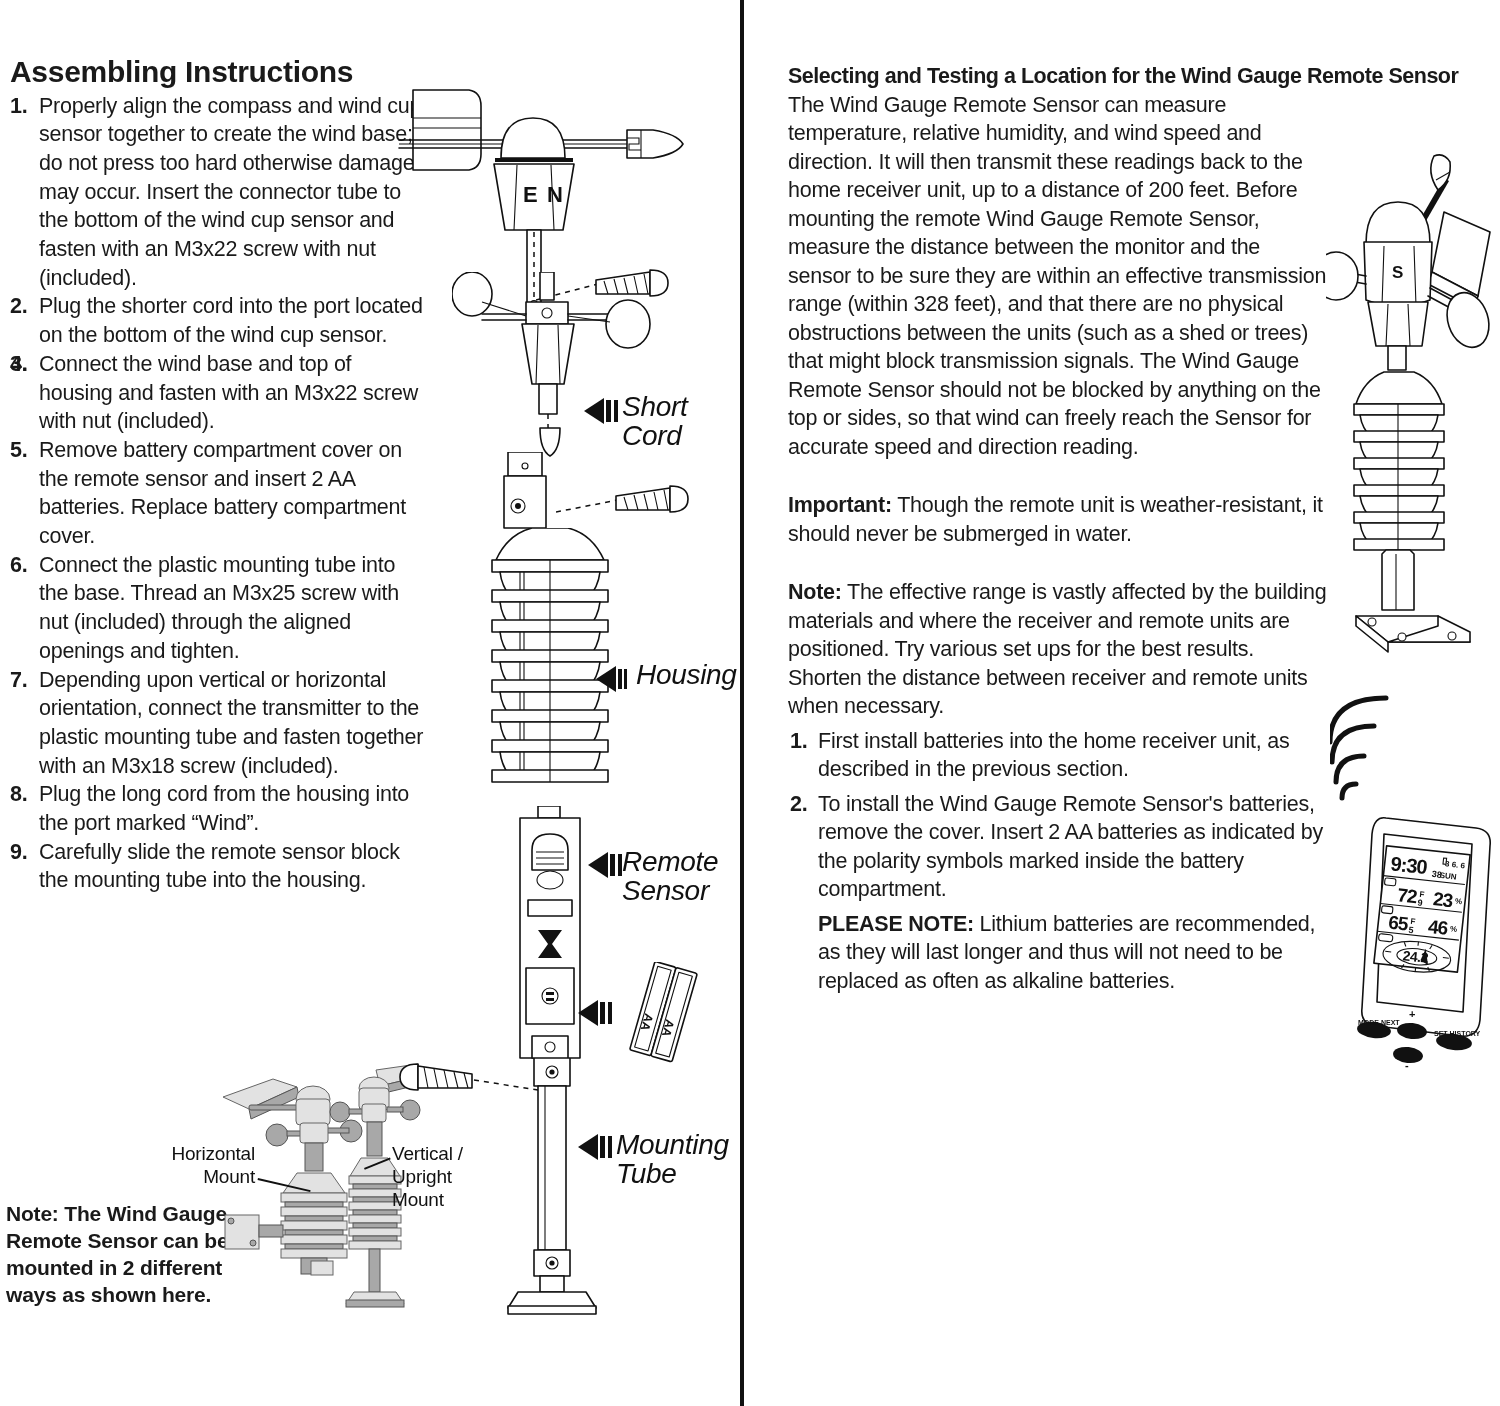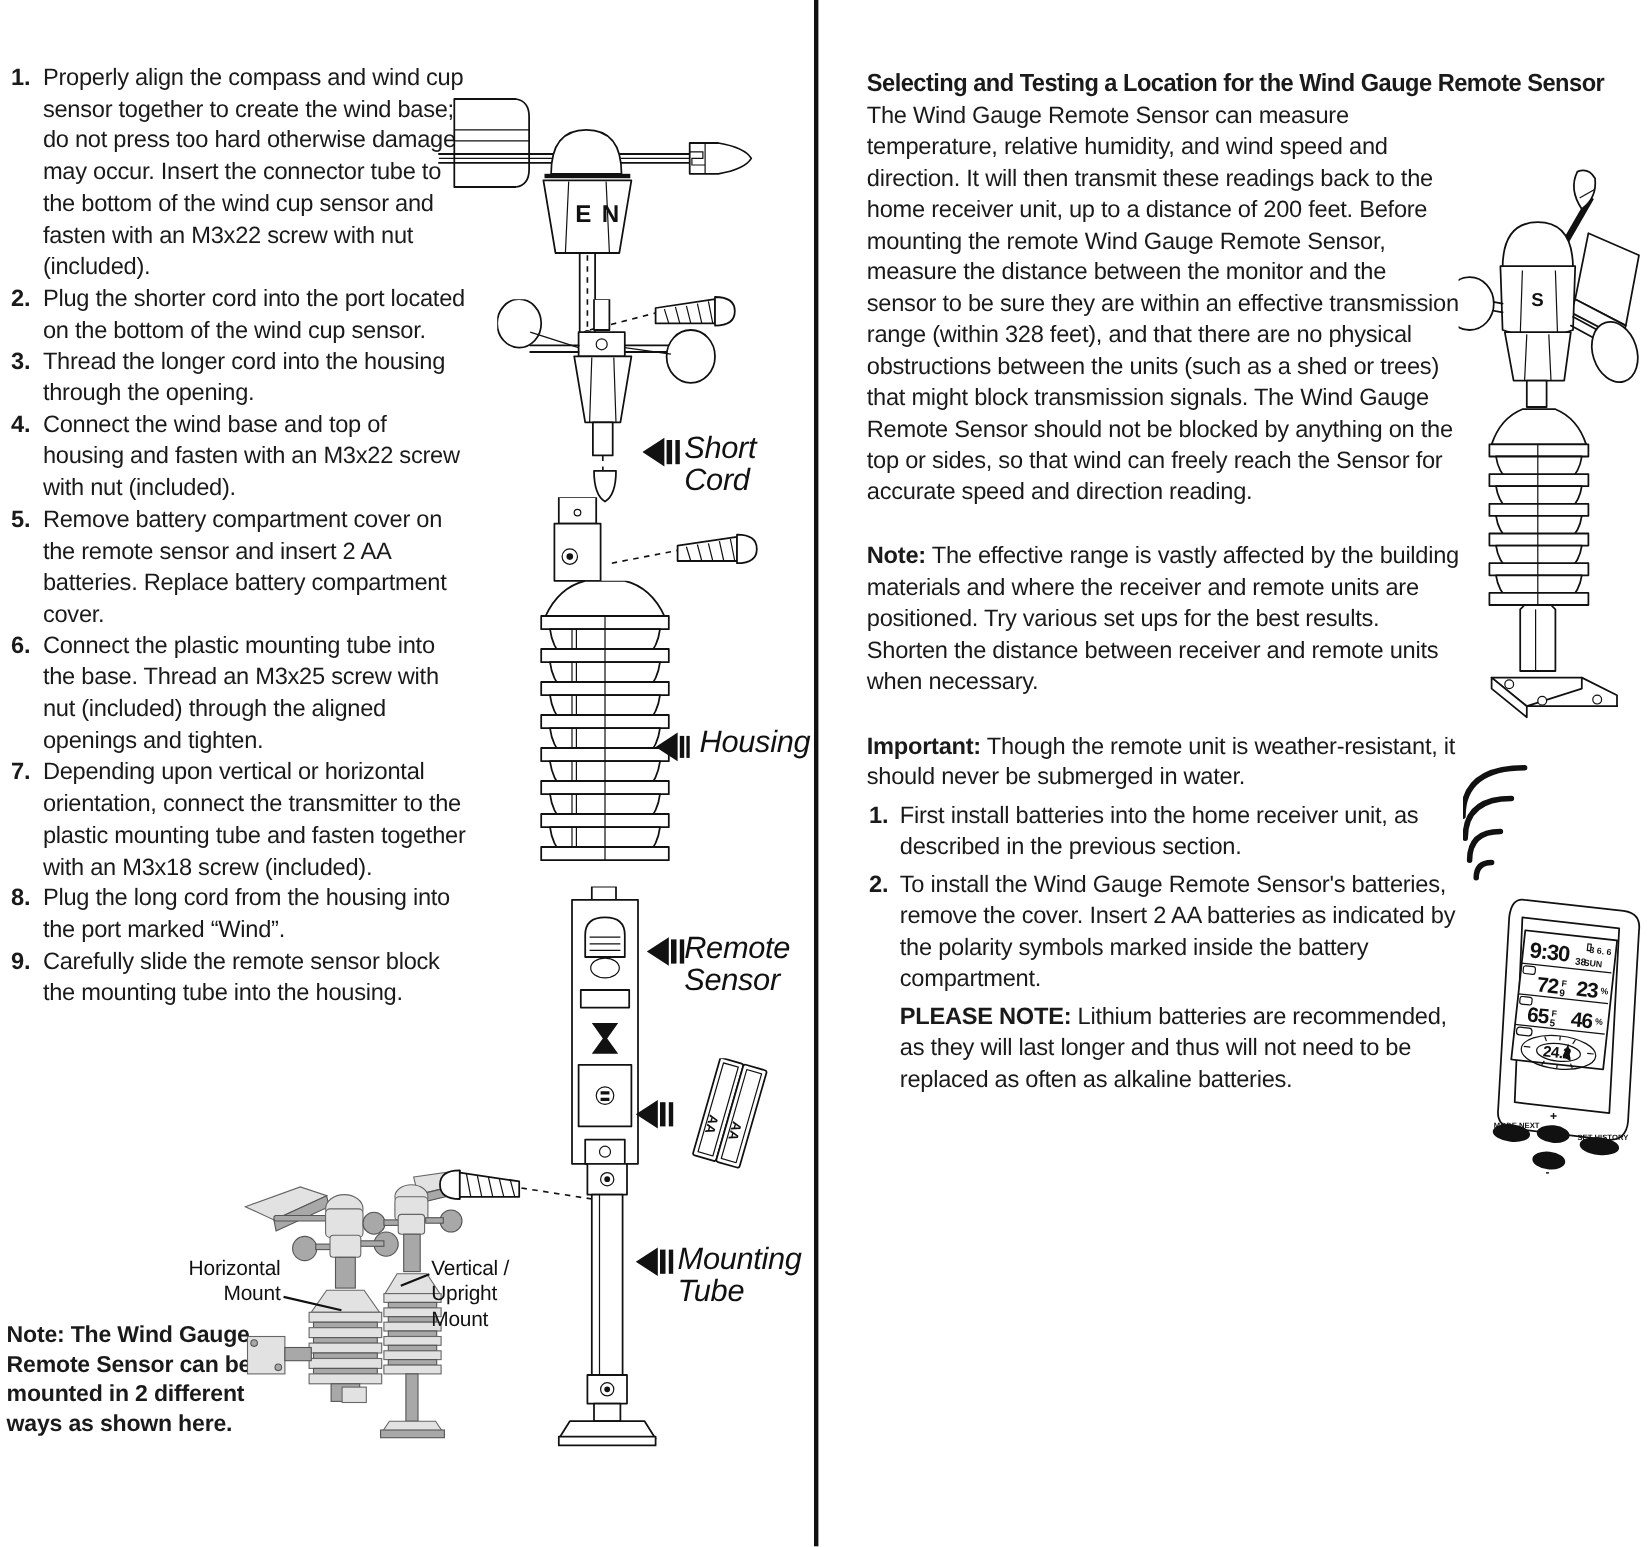--- a/index.html
+++ b/index.html
@@ -64,24 +64,25 @@
   svg text{font-family:"Liberation Sans", sans-serif;font-weight:700;fill:#111;}
 </style>
 </head>
 <body>
 
 <div id="page">
 
   <div class="divider"></div>
 
   <div id="left-col">
+    <h1 class="section-title">Assembling Instructions</h1>
     <ol class="steps">
       <li><span class="num">1.</span><span>Properly align the compass and wind cup sensor together to create the wind base; do not press too hard otherwise damage may occur. Insert the connector tube to the bottom of the wind cup sensor and fasten with an M3x22 screw with nut (included).</span></li>
       <li><span class="num">2.</span><span>Plug the shorter cord into the port located on the bottom of the wind cup sensor.</span></li>
-      <li><span class="num">3.</span><span>Thread the longer cord into the housing through the opening.</span></li>
+      <li><span class="num">3.</span></li>
       <li><span class="num">4.</span><span>Connect the wind base and top of housing and fasten with an M3x22 screw with nut (included).</span></li>
       <li><span class="num">5.</span><span>Remove battery compartment cover on the remote sensor and insert 2 AA batteries.  Replace battery compartment cover.</span></li>
       <li><span class="num">6.</span><span>Connect the plastic mounting tube into the base.  Thread an M3x25 screw with nut (included) through the aligned openings and tighten.</span></li>
       <li><span class="num">7.</span><span>Depending upon vertical or horizontal orientation, connect the transmitter to the plastic mounting tube and fasten together with an M3x18 screw (included).</span></li>
       <li><span class="num">8.</span><span>Plug the long cord from the housing into the port marked “Wind”.</span></li>
       <li><span class="num">9.</span><span>Carefully slide the remote sensor block the mounting tube into the housing.</span></li>
     </ol>
   </div>
 
   <div class="note-block">Note: The Wind Gauge Remote Sensor can be mounted in 2 different ways as shown here.</div>
@@ -401,22 +402,22 @@
       <rect class="dk" x="22" y="4" width="5" height="22"></rect>
       <rect class="dk" x="30" y="4" width="4" height="22"></rect>
     </svg>
   </div>
   <div class="diaglabel" style="left:616px;top:1130px;">Mounting
 Tube</div>
 
   <div id="right-col">
     <h2 class="rsection-title">Selecting and Testing a Location for the  Wind Gauge Remote Sensor</h2>
     <p class="body">The Wind Gauge Remote Sensor can measure temperature, relative humidity, and wind speed and direction. It will then transmit these readings back to the home receiver unit, up to a distance of 200 feet. Before mounting the remote Wind Gauge Remote Sensor, measure the distance between the monitor and the sensor to be sure they are within an effective transmission range (within 328 feet), and that there are no physical obstructions between the units (such as a shed or trees) that might block transmission signals. The Wind Gauge Remote Sensor should not be blocked by anything on the top or sides, so that wind can freely reach the Sensor for accurate speed and direction reading.</p>
+    <p class="body gap"><b>Important:</b><span> Though the remote unit is weather-resistant, it should never be submerged in water.</span></p>
     <p class="body gap"><b>Note:</b><span> The effective range is vastly affected by the building materials and where the receiver and remote units are positioned. Try various set ups for the best results. Shorten the distance between receiver and remote units when necessary.</span></p>
-    <p class="body gap"><b>Important:</b><span> Though the remote unit is weather-resistant, it should never be submerged in water.</span></p>
     <ol class="substeps">
       <li><span class="num">1.</span><span>First install batteries into the home receiver unit, as described in the previous section.</span></li>
       <li><span class="num">2.</span><span>To install the Wind Gauge Remote Sensor's batteries, remove the cover. Insert 2 AA batteries as indicated by the polarity symbols marked inside the battery compartment.</span></li>
     </ol>
     <p class="indented" style="margin:6px 0 12px 0;"><b>PLEASE NOTE:</b><span> Lithium batteries are recommended, as they will last longer and thus will not need to be replaced as often as alkaline batteries.</span></p>
   </div>
 
   <div class="art" style="left:1326px;top:150px;">
     <svg width="176" height="510" viewBox="0 0 176 510">
 

